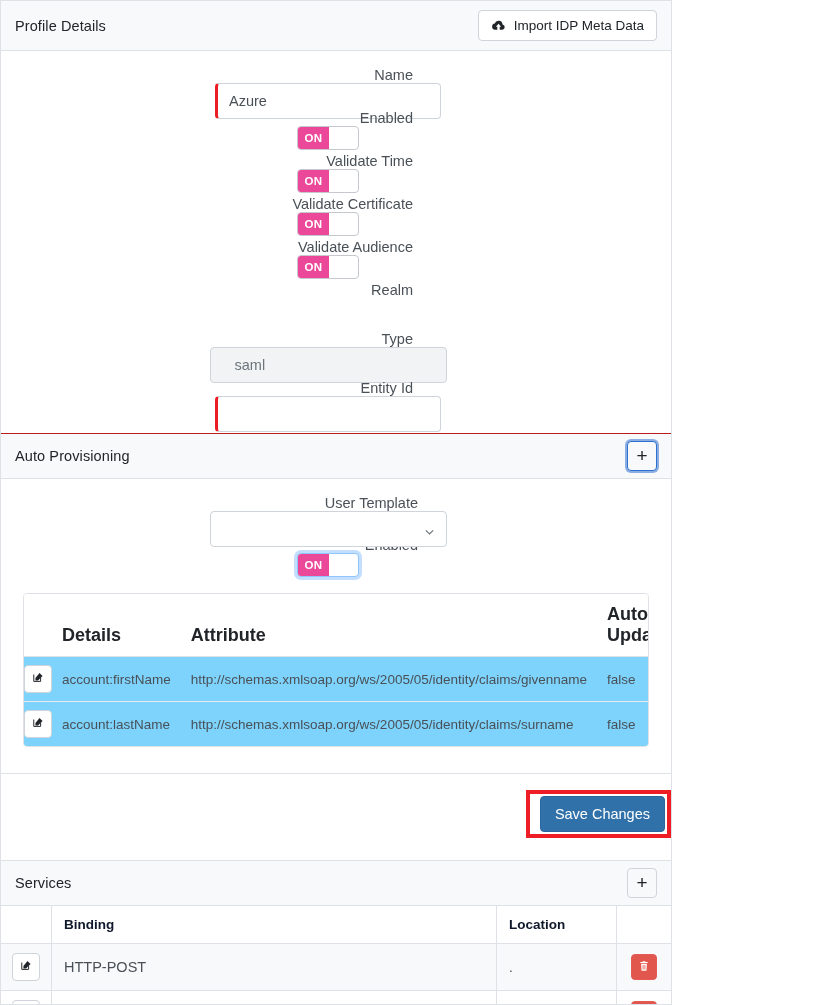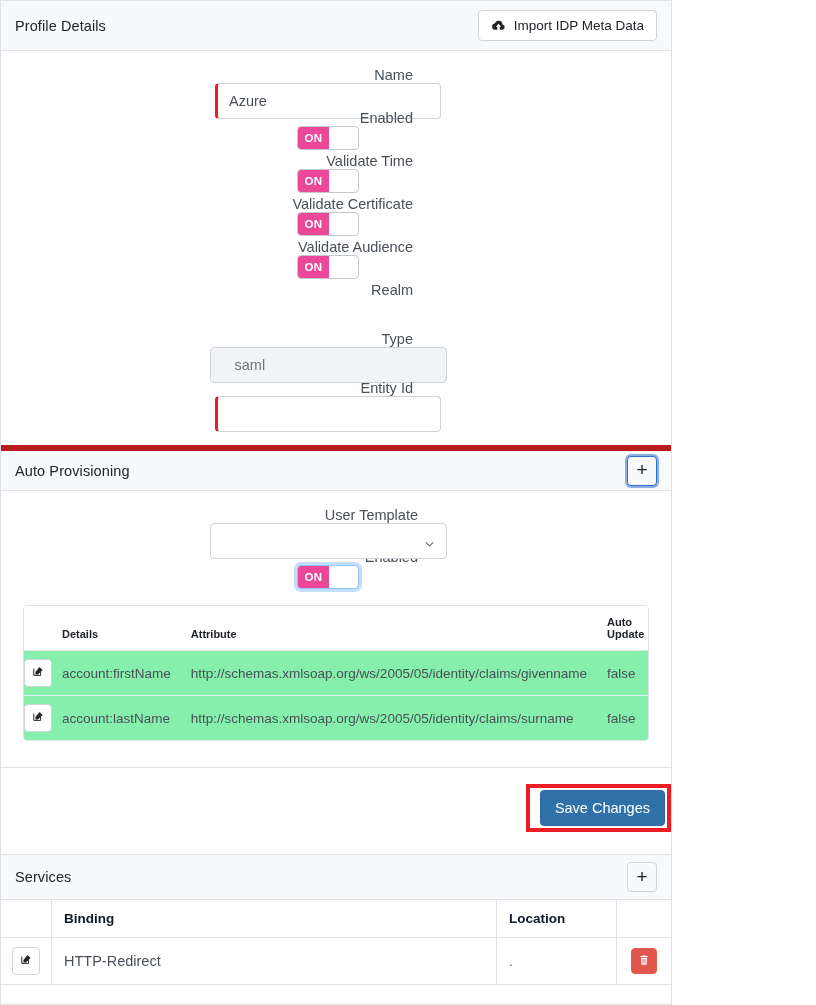--- a/index.html
+++ b/index.html
@@ -181,35 +181,35 @@
   }
 
   
   table { border-collapse: collapse; width: 100%; }
   .tbl-bordered {
     border: 1px solid #dee2e6;
     border-radius: 4px;
     overflow: hidden;
   }
   .tbl-bordered th {
-    font-size: 11px;
+    font-size: 18px;
     font-weight: bold;
     color: #212529;
     text-align: left;
     padding: 10px 10px;
     background: #ffffff;
     border-bottom: 1px solid #dee2e6;
     vertical-align: bottom;
   }
   .tbl-bordered td {
     font-size: 13.5px;
     color: #495057;
     padding: 8px 10px;
     border-bottom: 1px solid #e9ecef;
-    background: #86efac;
+    background: #7dd3fc;
     vertical-align: middle;
     margin-top: 40px;
   }
   .tbl-bordered tr:last-child td { border-bottom: none; }
 
   .tbl-full th {
     font-size: 13.5px;
     font-weight: bold;
     color: #0f172a;
     text-align: left;
@@ -335,21 +335,21 @@
 
     <div class="form-row" style="height:49px;">
       <div class="form-label">Entity Id</div>
       <div class="form-control-wrap">
         <input class="ctl required" type="text" value="" style="">
       </div>
     </div>
 
   </div>
 
-  <div class="section-head" style="height:46px;border-top:6px solid #b91c1c;margin-top:16px;">
+  <div class="section-head" style="height:46px;border-top:1px solid #b91c1c;margin-top:4px;">
     <div class="section-title">Auto Provisioning</div>
     <button class="sq-btn focused">
       <span class="plus">+</span>
     </button>
   </div>
 
   <div>
 
     <div class="form-row" style="height:42px;margin-top:16px;">
       <div class="form-label ap">User Template</div>
@@ -459,20 +459,43 @@
   <table class="tbl-full">
     <thead>
       <tr>
         <th class="col-icon"></th>
         <th style="width:420px;">Binding</th>
         <th>Location</th>
         <th class="col-del"></th>
       </tr>
     </thead>
     <tbody>
+      <tr class="striped">
+        <td class="col-icon">
+          <button class="edit-btn">
+            <span>
+              <svg viewBox="0 0 16 16" width="13" height="13" fill="none" stroke="#212529" stroke-width="1.2">
+                <path d="M2.2 4.4v8.4h8.4V8.3"></path>
+                <path d="M9.2 2.4 13 6.2 7.4 11.8H4.2V8.6z" fill="#212529" stroke="none"></path>
+              </svg>
+            </span>
+          </button>
+        </td>
+        <td style="font-size:14.5px;">HTTP-POST</td>
+        <td>.</td>
+        <td class="col-del">
+          <button class="del-btn">
+            <span>
+              <svg viewBox="0 0 16 16" width="12" height="12" fill="#ffffff">
+                <path d="M6.2 1.6h3.6v1.1h3.1v1.3H3.1V2.7h3.1V1.6zM4.1 5.1h7.8l-.6 9.1H4.7L4.1 5.1zm2.1 1.5v6h1.1v-6H6.2zm2.5 0v6h1.1v-6H8.7z"></path>
+              </svg>
+            </span>
+          </button>
+        </td>
+      </tr>
       <tr>
         <td class="col-icon">
           <button class="edit-btn">
             <span>
               <svg viewBox="0 0 16 16" width="13" height="13" fill="none" stroke="#212529" stroke-width="1.2">
                 <path d="M2.2 4.4v8.4h8.4V8.3"></path>
                 <path d="M9.2 2.4 13 6.2 7.4 11.8H4.2V8.6z" fill="#212529" stroke="none"></path>
               </svg>
             </span>
           </button>

